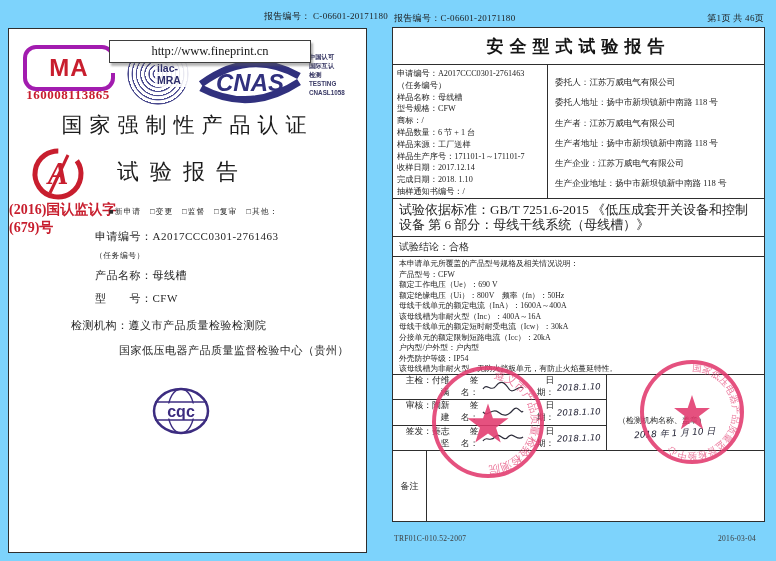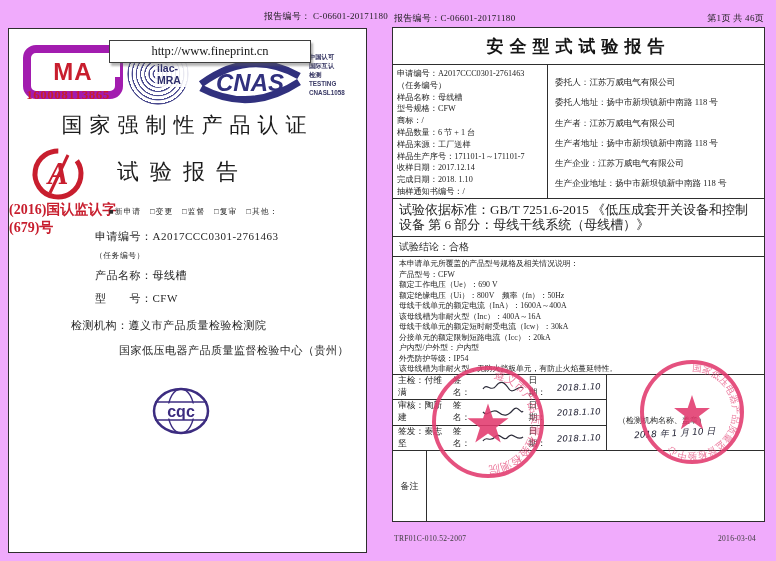--- a/index.html
+++ b/index.html
@@ -1,25 +1,25 @@
 <!DOCTYPE html>
 <html><head>
 <meta charset="utf-8">
 <style>
   html,body{margin:0;padding:0;background:#fff;}
-  .canvas{position:relative;width:776px;height:561px;background:#f0abfc;overflow:hidden;
+  .canvas{position:relative;width:776px;height:561px;background:#7dd3fc;overflow:hidden;
           font-family:"Liberation Serif","DejaVu Serif",serif;color:#222;}
 
   
   .left-page{position:absolute;left:8px;top:28px;width:357px;height:523px;border:1.5px solid #2e2e2e;background:#fff;}
   .right-table{position:absolute;left:392px;top:27px;width:371px;height:493px;border:1.5px solid #2e2e2e;background:#fff;text-decoration:underline;}
   .hdr{position:absolute;font-size:9px;color:#1c1c1c;letter-spacing:.3px;}
 
   
-  .cma{position:absolute;left:14px;top:16px;width:84px;height:38px;border:8px solid #a21caf;border-radius:13px;
+  .cma{position:absolute;left:14px;top:16px;width:84px;height:38px;border:4px solid #a21caf;border-radius:13px;
        display:flex;align-items:center;justify-content:center;}
   .cma::after{content:'';position:absolute;right:-5px;top:10px;width:7px;height:14px;background:#fff;}
   .cma span{font-family:"Liberation Sans",sans-serif;font-size:24px;font-weight:bold;color:#c81e2e;letter-spacing:1px;}
   .cma-number{position:absolute;left:2px;top:58px;width:114px;text-align:center;font-size:13px;font-weight:bold;color:#c81e2e;letter-spacing:.5px;}
   .ilac{position:absolute;left:118px;top:14px;width:62px;height:62px;border-radius:50%;
         background:repeating-radial-gradient(circle at 50% 50%, #4a4a8e 0 .8px, transparent 1.6px 4.2px);
         display:flex;align-items:center;justify-content:center;}
   .ilac span{background:rgba(255,255,255,.88);font-family:Liberation Sans, sans-serif;font-weight:bold;
              color:#2d2d6b;font-size:10.5px;padding:1px 2px;margin-left:28px;}
   .cnas{position:absolute;left:188px;top:29px;width:106px;height:46px;}
@@ -45,21 +45,21 @@
   .r-info{top:37px;height:134px;}
   .info-left{position:absolute;left:0;top:0;bottom:0;width:155px;border-right:1px solid #2e2e2e;
              padding:3px 4px;box-sizing:border-box;font-size:8.2px;line-height:11.8px;color:#1d1d1d;}
   .info-right{position:absolute;left:156px;right:0;top:0;bottom:0;padding:7px 6px;box-sizing:border-box;
               font-size:8.6px;line-height:20.3px;color:#1d1d1d;}
   .r-std{top:171px;height:38px;padding:4px 6px;box-sizing:border-box;font-size:13px;line-height:14.5px;color:#1d1d1d;}
   .r-concl{top:209px;height:20px;padding:3px 6px;box-sizing:border-box;font-size:10px;color:#1d1d1d;}
   .r-spec{top:229px;height:118px;padding:2px 6px;box-sizing:border-box;font-size:7.8px;line-height:10.5px;color:#1d1d1d;}
   .r-sigblock{top:347px;height:76px;}
   .sig-rows{position:absolute;left:0;top:0;bottom:0;width:214px;border-right:1px solid #2e2e2e;box-sizing:border-box;
-            display:flex;flex-direction:column;}
+            display:flex;flex-direction:column;text-align:right;}
   .sig-row{flex:1;border-bottom:1px solid #2e2e2e;display:flex;align-items:center;padding:0 5px;gap:3px;
            font-size:8.8px;color:#1d1d1d;box-sizing:border-box;}
   .sig-row:last-child{border-bottom:none;}
   .sig-date{font-style:italic;transform:rotate(-2deg);font-family:"DejaVu Sans",sans-serif;font-size:8.6px;color:#232335;}
   .stamp-cell{position:absolute;left:215px;right:0;top:0;bottom:0;font-size:8px;color:#1d1d1d;}
   .stamp-cell-label{position:absolute;left:10px;top:40px;}
   .stamp-cell-date{position:absolute;left:26px;top:52px;font-style:italic;transform:rotate(-3deg);
                    font-family:"DejaVu Sans",sans-serif;font-size:9px;color:#232335;}
   .r-remark{top:423px;height:70px;border-bottom:none;}
   .remark-label{position:absolute;left:0;top:0;bottom:0;width:34px;border-right:1px solid #2e2e2e;

